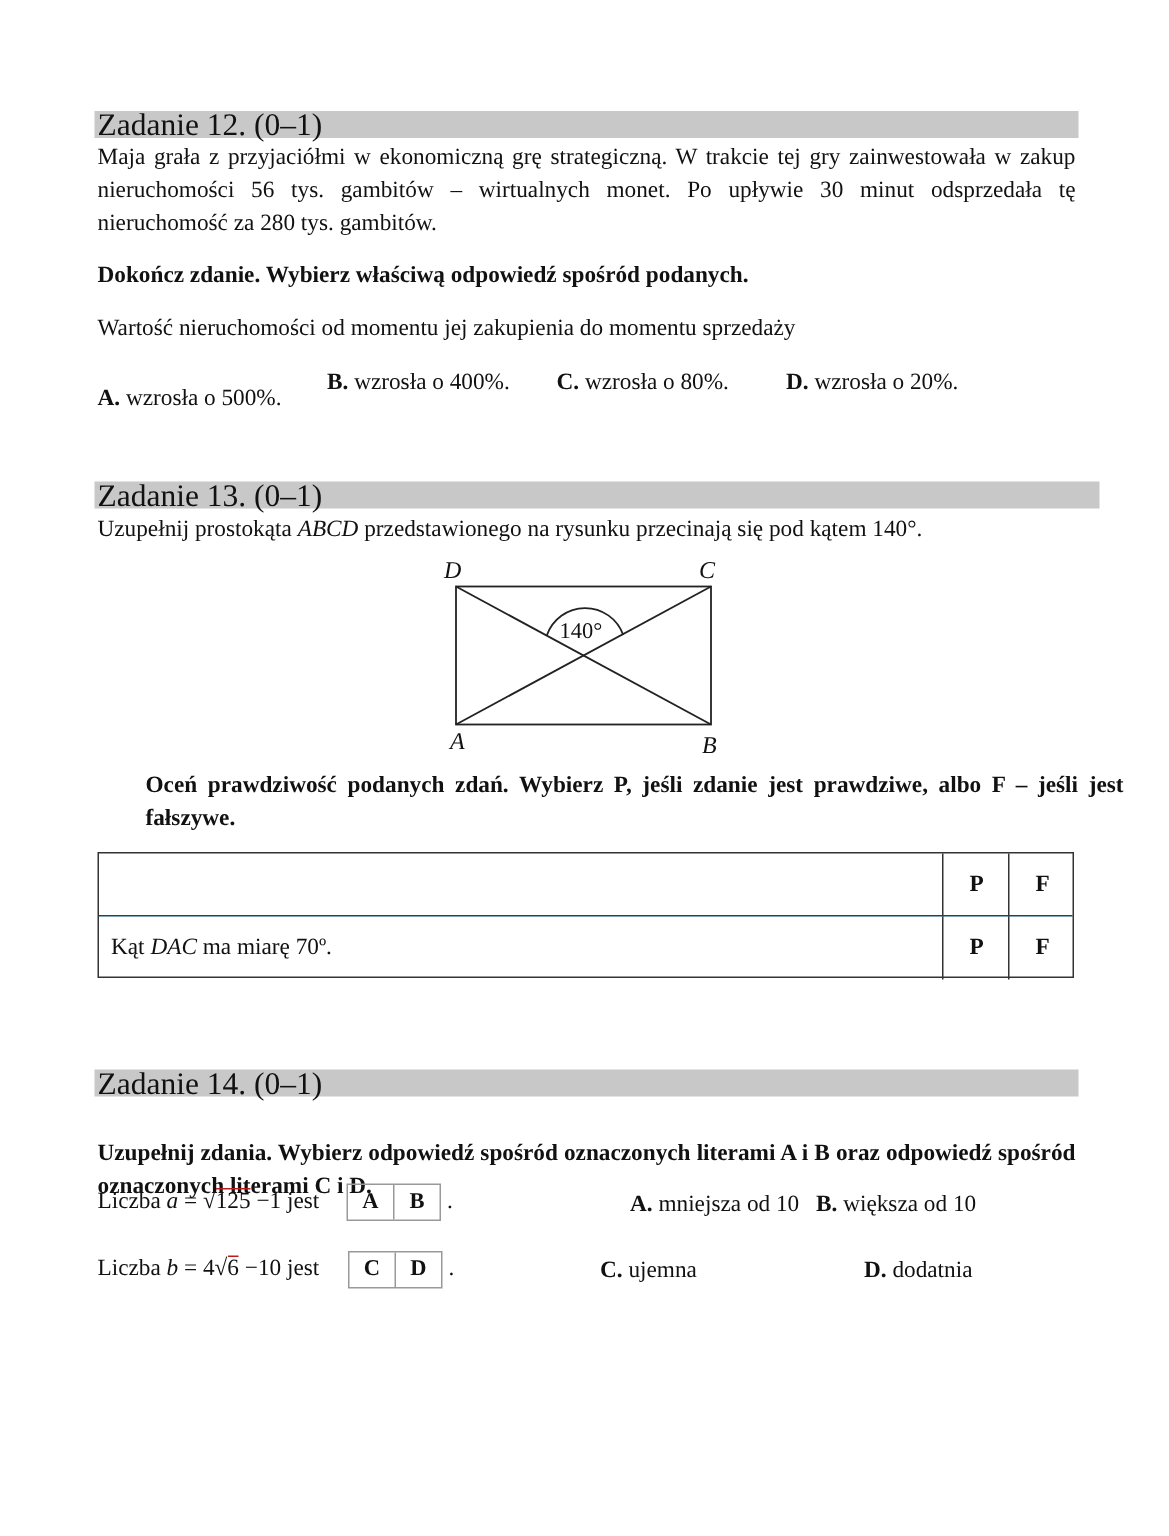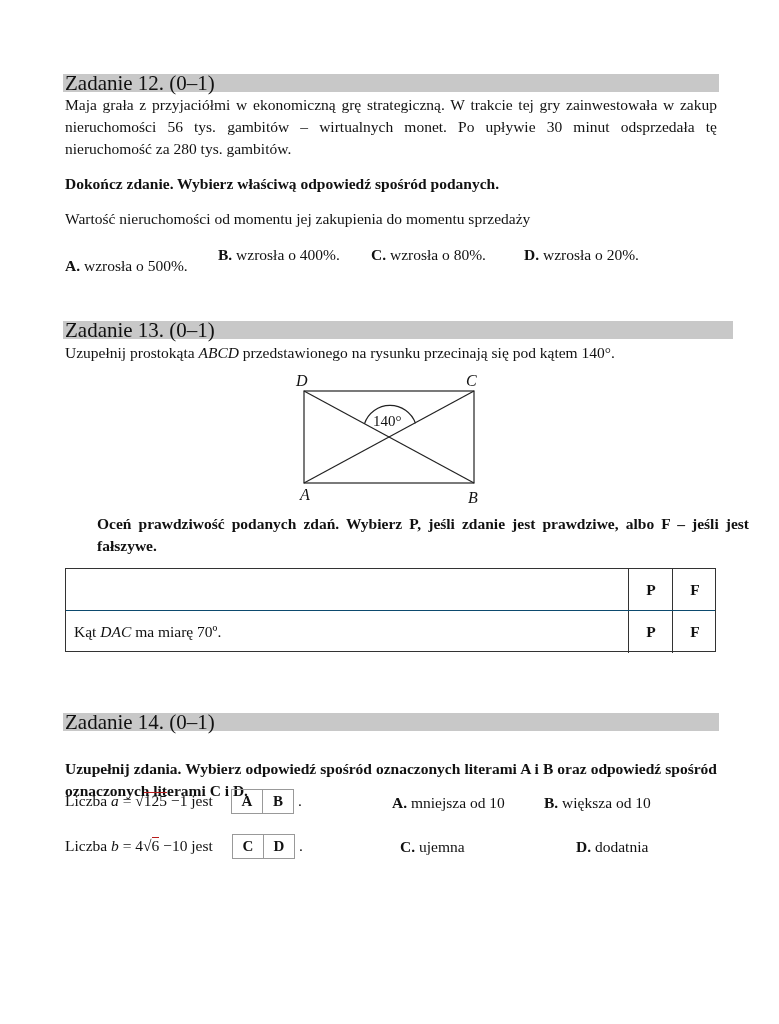--- a/index.html
+++ b/index.html
@@ -128,21 +128,21 @@
 
 <div class="opt" style="left:65px; top:837px;text-align:center;">
   <span>Liczba </span><span class="math">b</span><span> = </span><span>4</span><span>√</span><span class="sqrt-bar">6</span><span> −10</span><span> jest</span>
 </div>
 <div class="ansbox" style="left:232px; top:834px;">
   <span>C</span>
   <span>D</span>
 </div>
 <div class="abs" style="left:299px; top:837px;">.</div>
 
-<div class="opt" style="left:392px; top:794px;">
+<div class="opt" style="left:420px; top:794px;">
   <b>A.</b><span> mniejsza od 10</span>
 </div>
 <div class="opt" style="left:544px; top:794px;">
   <b>B.</b><span> większa od 10</span>
 </div>
 <div class="opt" style="left:400px; top:838px;">
   <b>C.</b><span> ujemna</span>
 </div>
 <div class="opt" style="left:544px; top:838px;margin-left:32px;">
   <b>D.</b><span> dodatnia</span>

